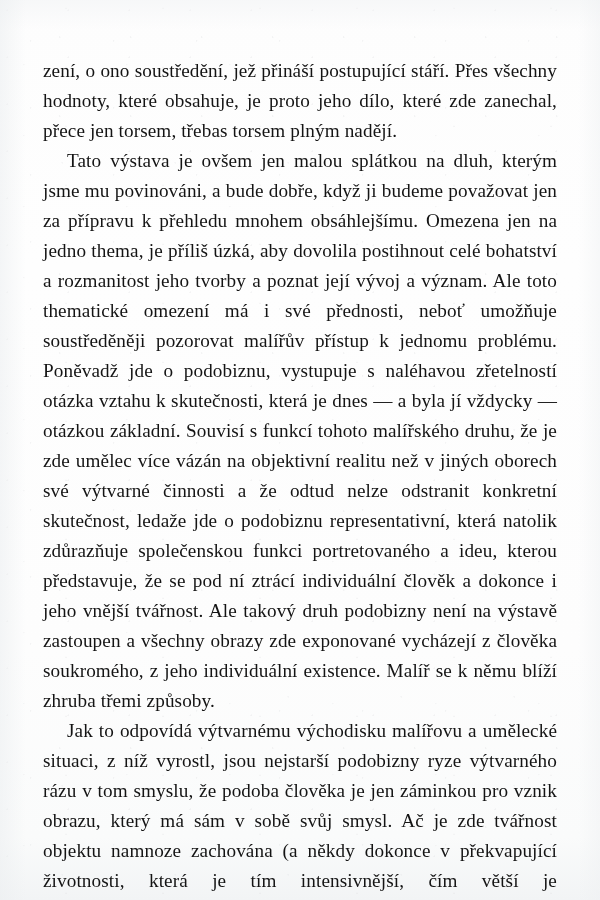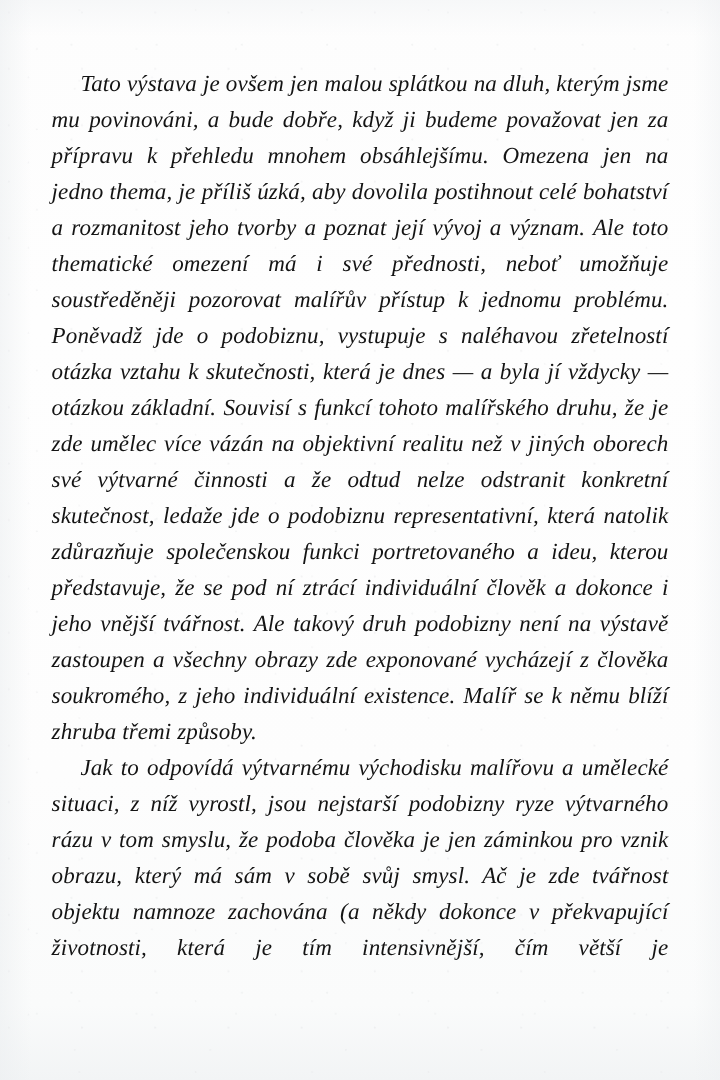--- a/index.html
+++ b/index.html
@@ -55,36 +55,36 @@
     line-height: 30px;
     color: #141414;
     text-align: justify;
     text-justify: inter-word;
     letter-spacing: 0.1px;
     -webkit-font-smoothing: antialiased;
   }
 
   p.para.indent {
     text-indent: 24px;
-    font-style: italic;
   }
 
   
   p.para.last-justified::after {
     content: "";
     display: inline-block;
     width: 100%;
     height: 0;
   }
 </style>
 </head>
 <body>
 
 <div class="page">
   <div class="text-body">
 
+    <p class="para">zení, o ono soustředění, jež přináší postupující stáří. Přes všechny hodnoty, které obsahuje, je proto jeho dílo, které zde zanechal, přece jen torsem, třebas torsem plným nadějí.</p>
 
     <p class="para indent">Tato výstava je ovšem jen malou splátkou na dluh, kterým jsme mu povinováni, a bude dobře, když ji budeme považovat jen za přípravu k přehledu mnohem obsáhlejšímu. Omezena jen na jedno thema, je příliš úzká, aby dovolila postihnout celé bohatství a rozmanitost jeho tvorby a poznat její vývoj a význam. Ale toto thematické omezení má i své přednosti, neboť umožňuje soustředěněji pozorovat malířův přístup k jednomu problému. Poněvadž jde o podobiznu, vystupuje s naléhavou zřetelností otázka vztahu k skutečnosti, která je dnes — a byla jí vždycky — otázkou základní. Souvisí s funkcí tohoto malířského druhu, že je zde umělec více vázán na objektivní realitu než v jiných oborech své výtvarné činnosti a že odtud nelze odstranit konkretní skutečnost, ledaže jde o podobiznu representativní, která natolik zdůrazňuje společenskou funkci portretovaného a ideu, kterou představuje, že se pod ní ztrácí individuální člověk a dokonce i jeho vnější tvářnost. Ale takový druh podobizny není na výstavě zastoupen a všechny obrazy zde exponované vycházejí z člověka soukromého, z jeho individuální existence. Malíř se k němu blíží zhruba třemi způsoby.</p>
 
     <p class="para indent last-justified">Jak to odpovídá výtvarnému východisku malířovu a umělecké situaci, z níž vyrostl, jsou nejstarší podobizny ryze výtvarného rázu v tom smyslu, že podoba člověka je jen záminkou pro vznik obrazu, který má sám v sobě svůj smysl. Ač je zde tvářnost objektu namnoze zachována (a někdy dokonce v překvapující životnosti, která je tím intensivnější, čím větší je</p>
 
   </div>
 </div>
 
 </body></html>

